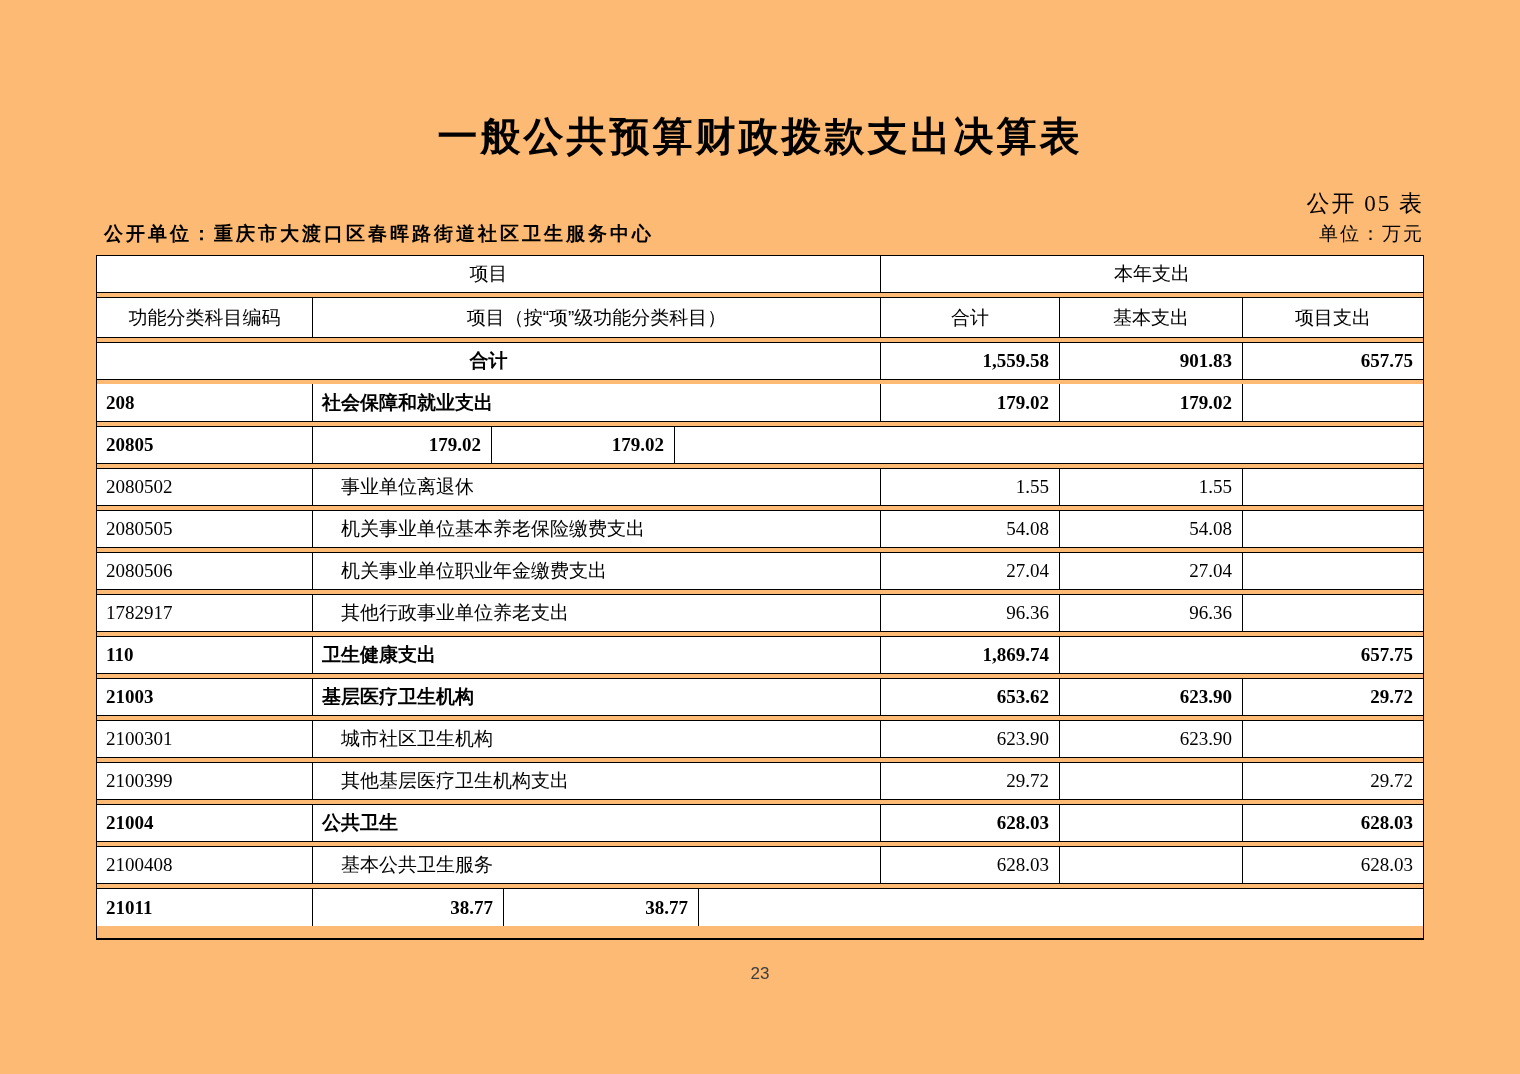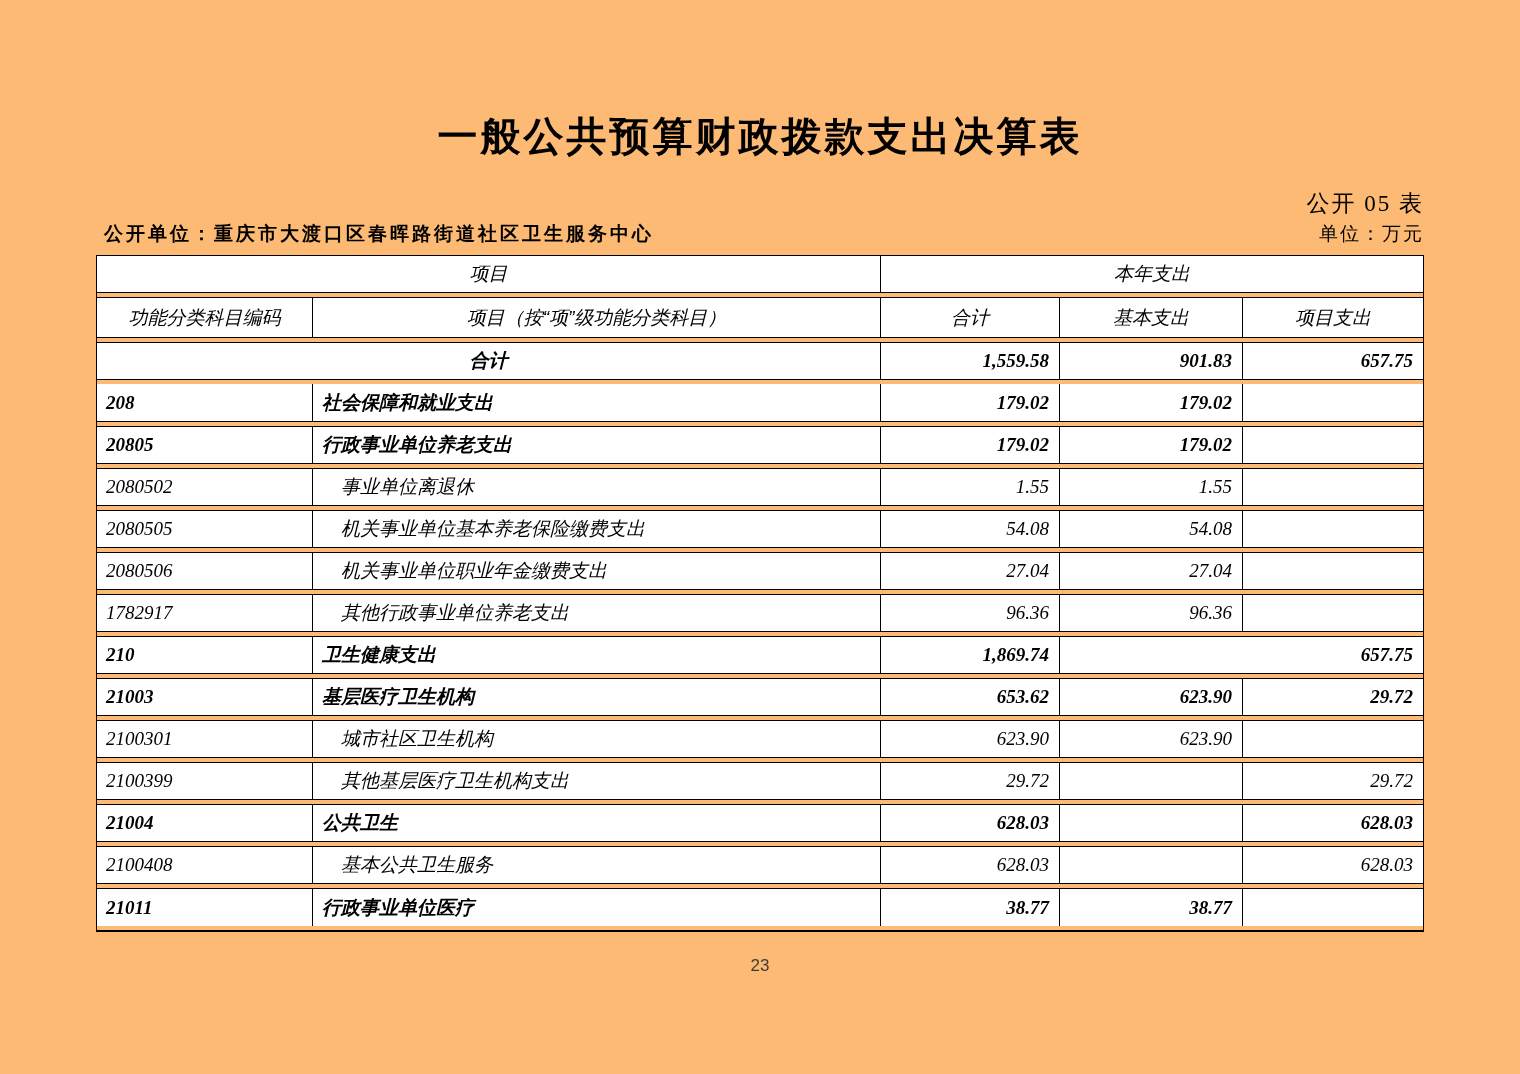--- a/index.html
+++ b/index.html
@@ -33,31 +33,30 @@
     font-size:19px;
   }
   .meta-row .publisher { font-weight:bold; letter-spacing:3px; padding-left:8px; }
   .meta-row .unit { letter-spacing:2px; }
 
   
   .tbl {
     width:1328px; margin:0 auto;
     border:1px solid #000;
     border-bottom-width:2px;
-    font-style:italic;
   }
   .row {
     display:flex; align-items:stretch;
     border-top:1px solid #000;
     border-bottom:1px solid #000;
     margin-bottom:4px;
     background:#fff;
   }
   .row:first-child { border-top:none; }
-  .rows-host .row:last-child { border-bottom:none; margin-bottom:4px; }
+  .rows-host .row:last-child { border-bottom:none; margin-bottom:12px;gap:12px; }
 
   .cell {
     display:flex; align-items:center;
     font-size:19px;
     overflow:hidden; white-space:nowrap;
   }
   .cell.div { border-right:1px solid #000; }
 
   .hdr1 { height:37px; }
   .hdr2 { height:41px; }
@@ -136,21 +135,20 @@
   <div class="row drow bold">
     <div class="cell c1 code div">208</div>
     <div class="cell c2 item div">社会保障和就业支出</div>
     <div class="cell c3 num div">179.02</div>
     <div class="cell c4 num div">179.02</div>
     <div class="cell c5 num"></div>
   </div>
 
   <div class="row drow bold">
     <div class="cell c1 code div">20805</div>
-    <div class="cell c2 item div">行政事业单位养老支出</div>
     <div class="cell c3 num div">179.02</div>
     <div class="cell c4 num div">179.02</div>
     <div class="cell c5 num"></div>
   </div>
 
   <div class="row drow">
     <div class="cell c1 code div">2080502</div>
     <div class="cell c2 item div indent">事业单位离退休</div>
     <div class="cell c3 num div">1.55</div>
     <div class="cell c4 num div">1.55</div>
@@ -175,21 +173,21 @@
 
   <div class="row drow">
     <div class="cell c1 code div">1782917</div>
     <div class="cell c2 item div indent">其他行政事业单位养老支出</div>
     <div class="cell c3 num div">96.36</div>
     <div class="cell c4 num div">96.36</div>
     <div class="cell c5 num"></div>
   </div>
 
   <div class="row drow bold">
-    <div class="cell c1 code div">210</div>
+    <div class="cell c1 code div">110</div>
     <div class="cell c2 item div">卫生健康支出</div>
     <div class="cell c3 num div">1,869.74</div>
     <div class="cell c5 num">657.75</div>
   </div>
 
   <div class="row drow bold">
     <div class="cell c1 code div">21003</div>
     <div class="cell c2 item div">基层医疗卫生机构</div>
     <div class="cell c3 num div">653.62</div>
     <div class="cell c4 num div">623.90</div>
@@ -223,21 +221,20 @@
   <div class="row drow">
     <div class="cell c1 code div">2100408</div>
     <div class="cell c2 item div indent">基本公共卫生服务</div>
     <div class="cell c3 num div">628.03</div>
     <div class="cell c4 num div"></div>
     <div class="cell c5 num">628.03</div>
   </div>
 
   <div class="row drow bold">
     <div class="cell c1 code div">21011</div>
-    <div class="cell c2 item div">行政事业单位医疗</div>
     <div class="cell c3 num div">38.77</div>
     <div class="cell c4 num div">38.77</div>
     <div class="cell c5 num"></div>
   </div>
 </div>
 
   </div>
 
   <div class="pageno">23</div>
 

